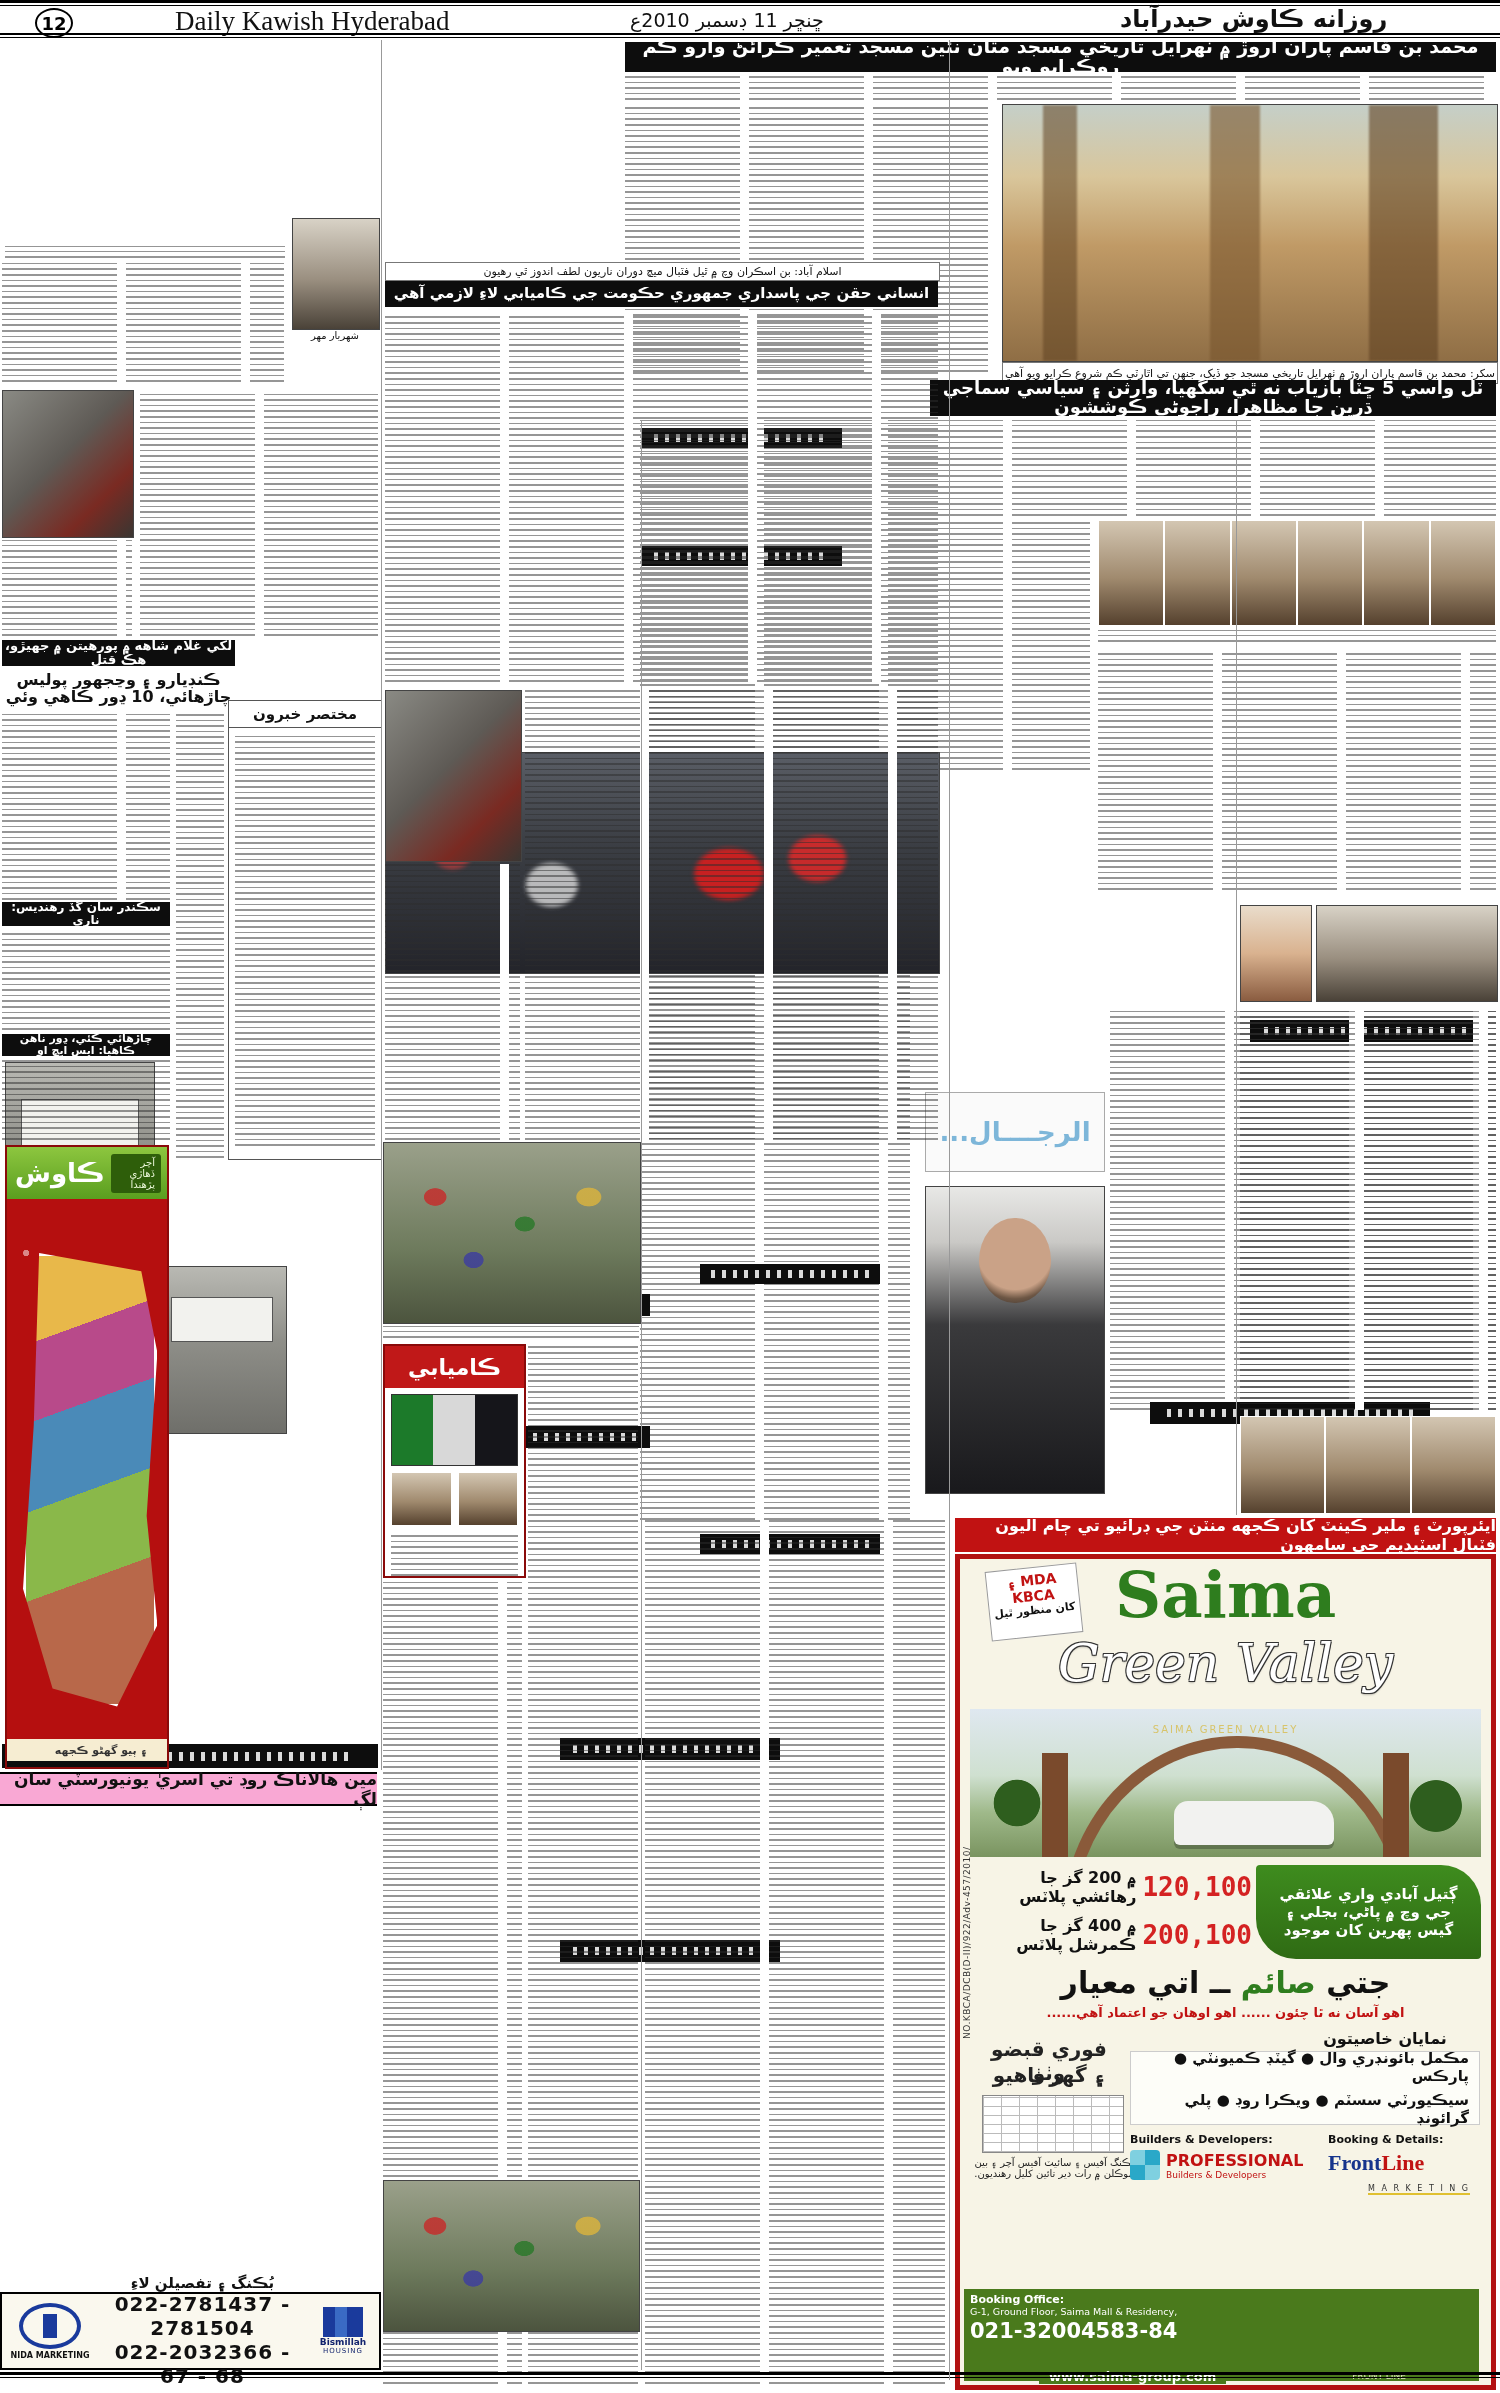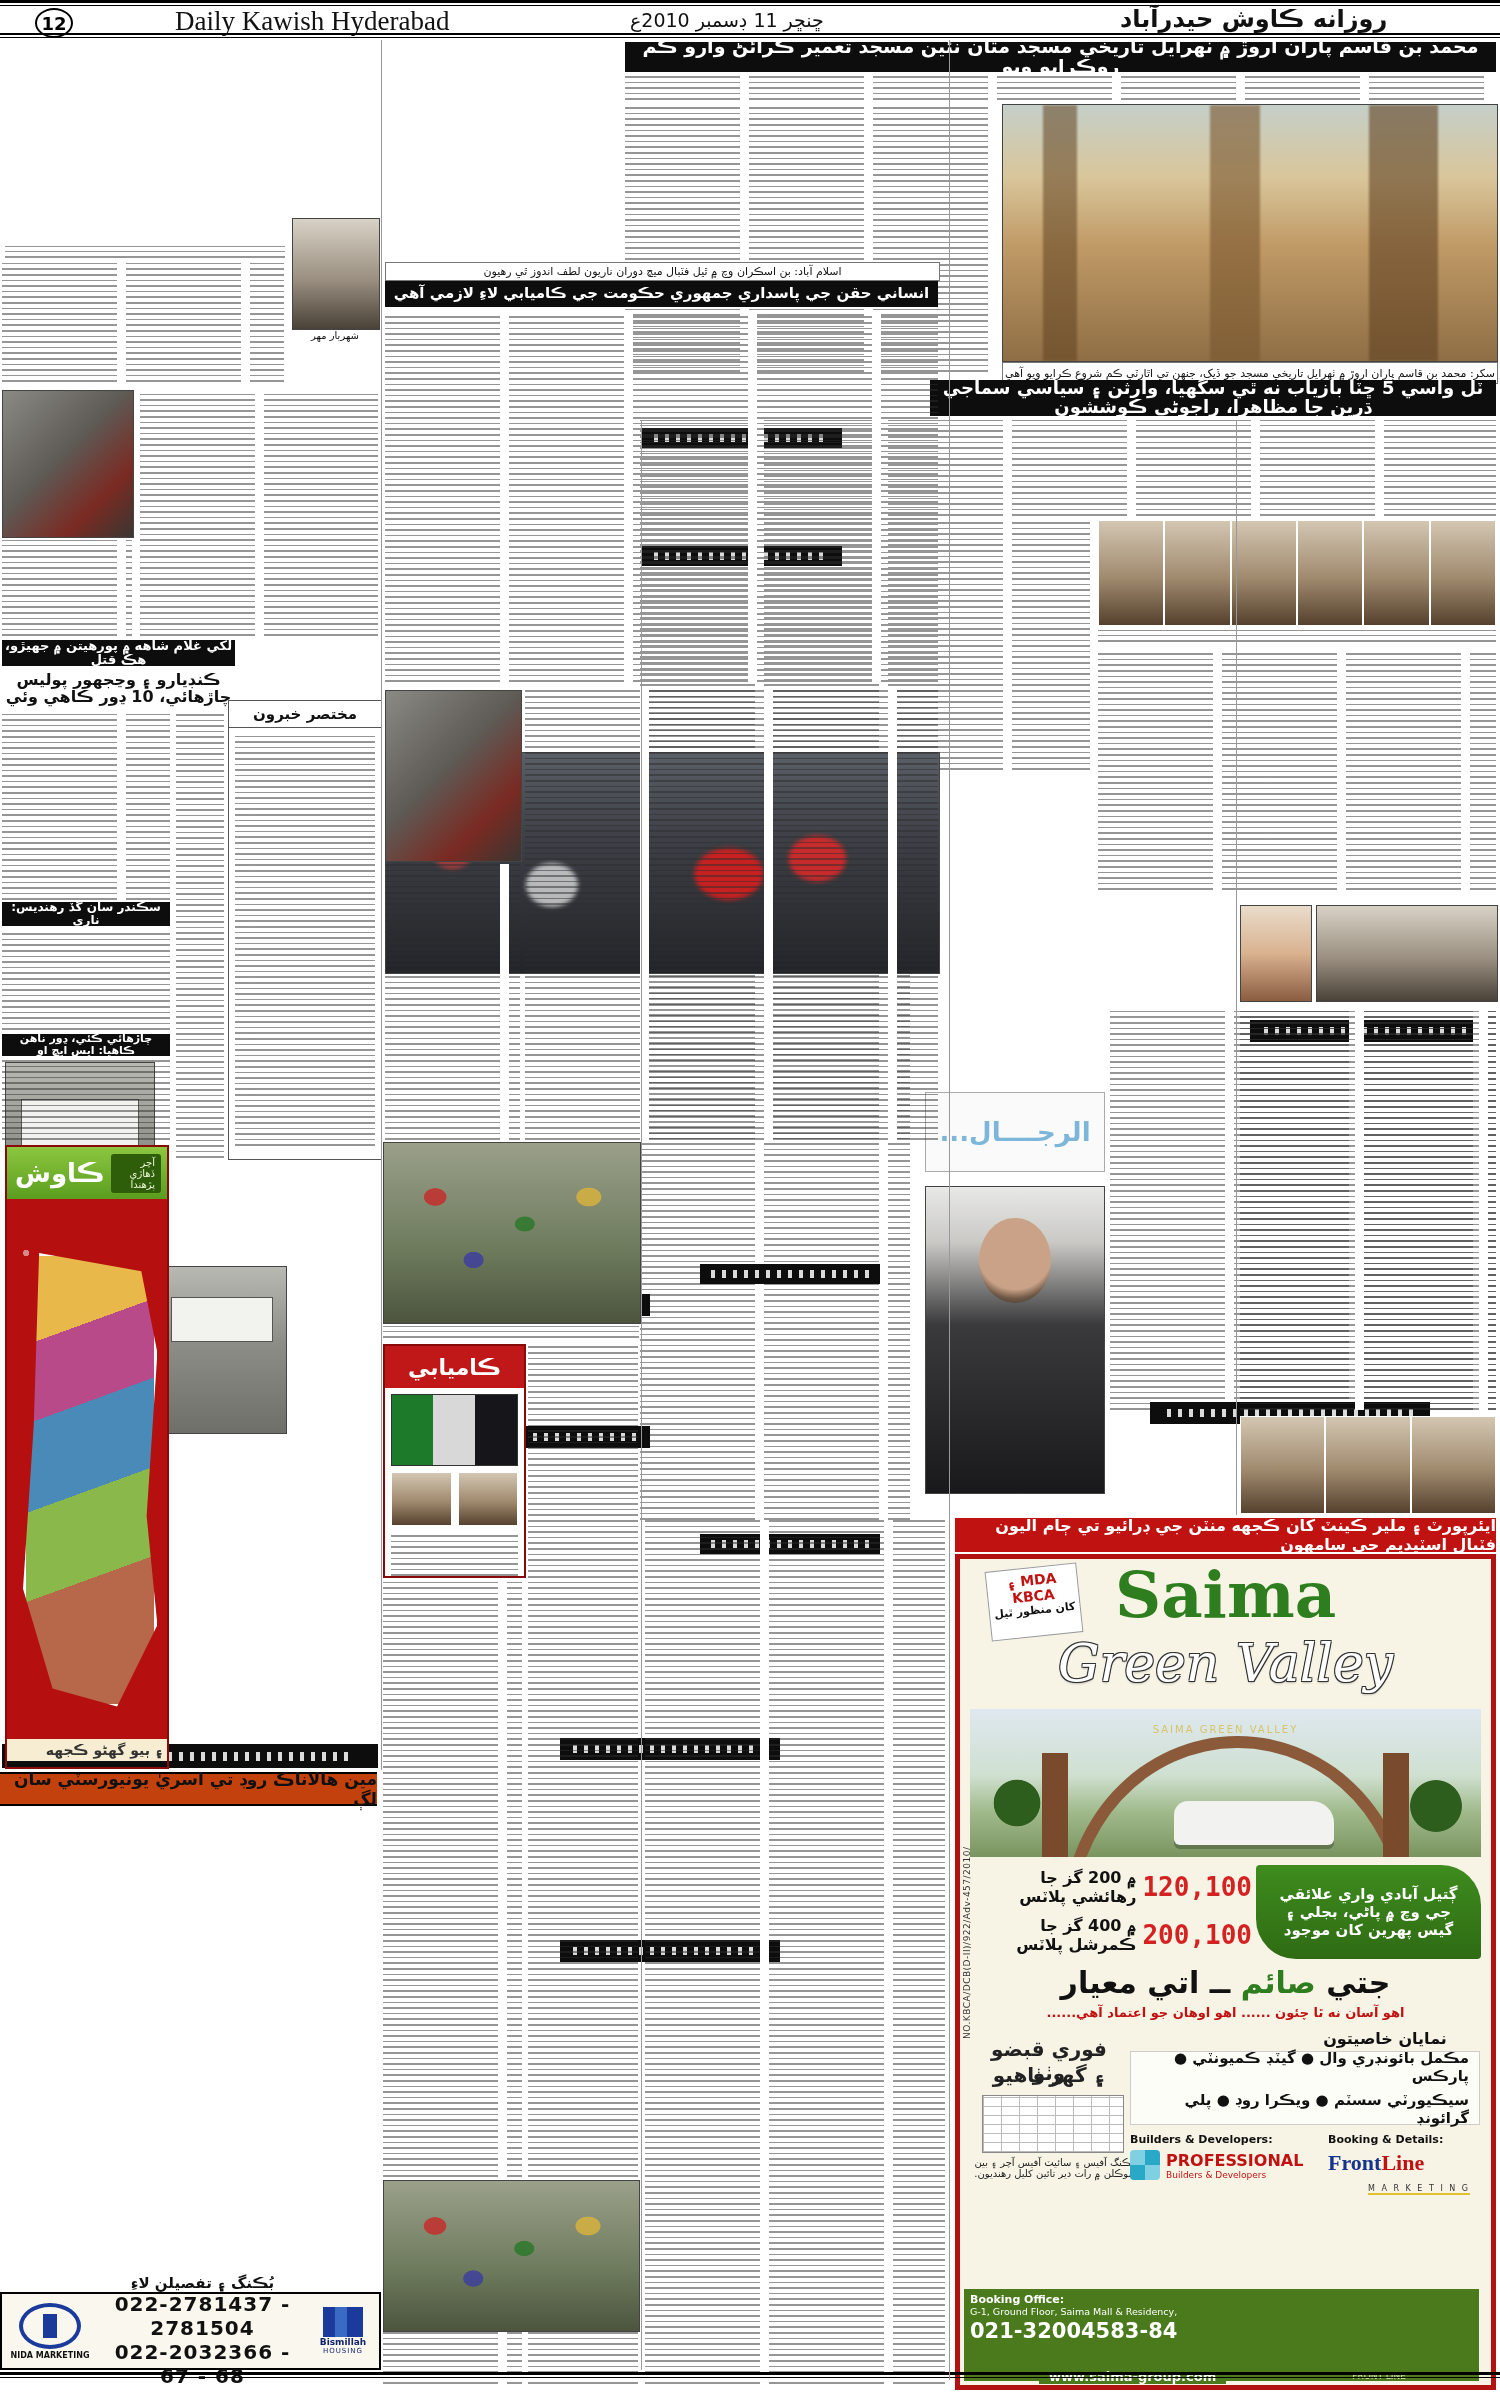--- a/index.html
+++ b/index.html
@@ -205,21 +205,21 @@
 
   <div class="abs" style="left:5px;top:1145px;width:160px;height:620px;border:2px solid #8a0a0a;">
     <div style="height:52px;background:linear-gradient(180deg,#8dc63f,#5a9e1f);display:flex;align-items:center;">
       <span style="color:#fff;font-weight:bold;font-size:26px;margin-left:8px;" class="rtl">ڪاوش</span>
       <span class="rtl" style="background:#2e5e0a;color:#eaf7d8;font-size:10px;padding:3px 6px;margin:0 6px;border-radius:3px;">آچر ڏهاڙي پڙهندا</span>
     </div>
     <div class="promo-red" style="height:540px;">
       <div class="promo-collage"></div>
     </div>
     <div class="rtl" style="height:22px;background:#f6edd2;display:flex;align-items:center;justify-content:flex-start;
-         font-size:14px;font-weight:bold;color:#333;padding:0 4px;">۽ ٻيو گهڻو ڪجهه</div>
+         font-size:11px;font-weight:bold;color:#333;padding:0 20px;">۽ ٻيو گهڻو ڪجهه</div>
   </div>
 
   <div class="abs photo ph-crowd" style="left:383px;top:1142px;width:256px;height:180px"></div>
   <div class="abs tex1" style="left:383px;top:1326px;width:256px;height:12px"></div>
 
   <div class="abs" style="left:383px;top:1344px;width:139px;height:230px;border:2px solid #8a0a0a;background:#fff;">
     <div class="mubarak rtl" style="height:42px;font-size:22px;">ڪاميابي</div>
     <div class="ph-flag" style="height:70px;margin:6px;border:1px solid #333;"></div>
     <div style="display:flex;gap:6px;margin:0 6px;">
       <div class="strip-cell" style="flex:1;height:52px;"></div>
@@ -328,21 +328,21 @@
         <div style="font-size:9.5px;">G-1, Ground Floor, Saima Mall &amp; Residency,</div>
         <div style="font-size:21px;font-weight:bold;margin-top:2px;">021-32004583-84</div>
       </div>
     </div>
     <div class="abs" style="left:0;bottom:0;width:100%;height:18px;display:flex;justify-content:center;align-items:center;gap:120px;">
       <span style="color:#fff;background:#4a7a1c;font-size:13px;font-weight:bold;padding:0 10px;">www.saima-group.com</span>
       <span style="color:#e8e8c8;background:#4a7a1c;font-size:9px;padding:0 6px;">FRONT LINE</span>
     </div>
   </div>
 
-  <div class="abs rtl" style="left:0;top:1772px;width:377px;height:30px;background:#c2410c;border-top:2px solid #000;border-bottom:2px solid #000;
+  <div class="abs rtl" style="left:0;top:1772px;width:377px;height:30px;background:#f9a8d4;border-top:2px solid #000;border-bottom:2px solid #000;
        display:flex;align-items:center;justify-content:center;font-weight:bold;font-size:17px;color:#111;">
     <span>مين هالاناڪ روڊ تي اسريٰ يونيورسٽي سان لڳ</span>
   </div>
 
   <div class="abs" style="left:0;top:2292px;width:377px;height:74px;background:#faf8ee;border:2px solid #000;display:flex;align-items:center;">
     <div style="width:96px;text-align:center;">
       <div style="width:54px;height:38px;margin:0 auto;border:4px solid #1a3a9c;border-radius:50%;position:relative;">
         <div style="position:absolute;left:50%;top:20%;width:14px;height:24px;margin-left:-7px;background:#1a3a9c;"></div>
       </div>
       <div style="font-size:8px;font-weight:bold;color:#111;margin-top:2px;">NIDA MARKETING</div>

